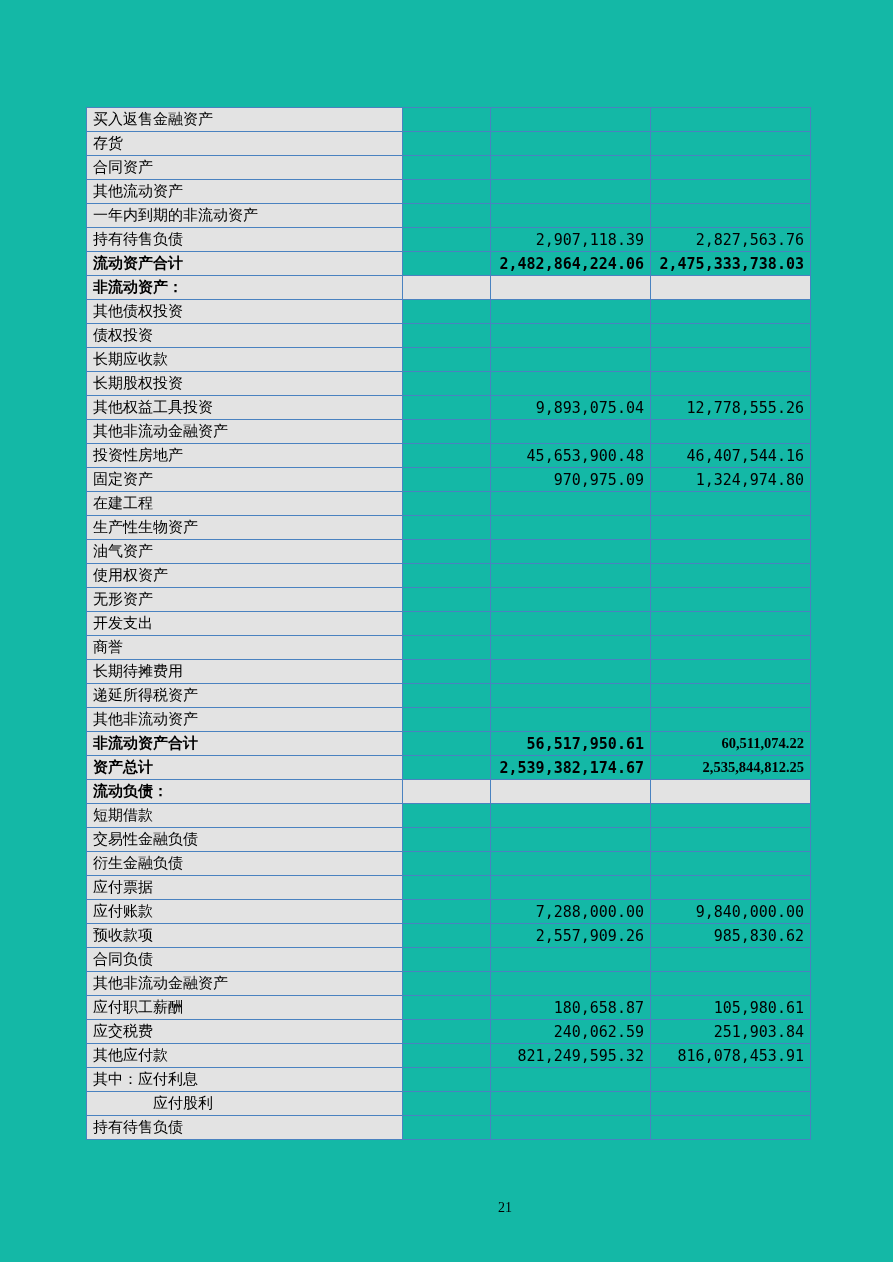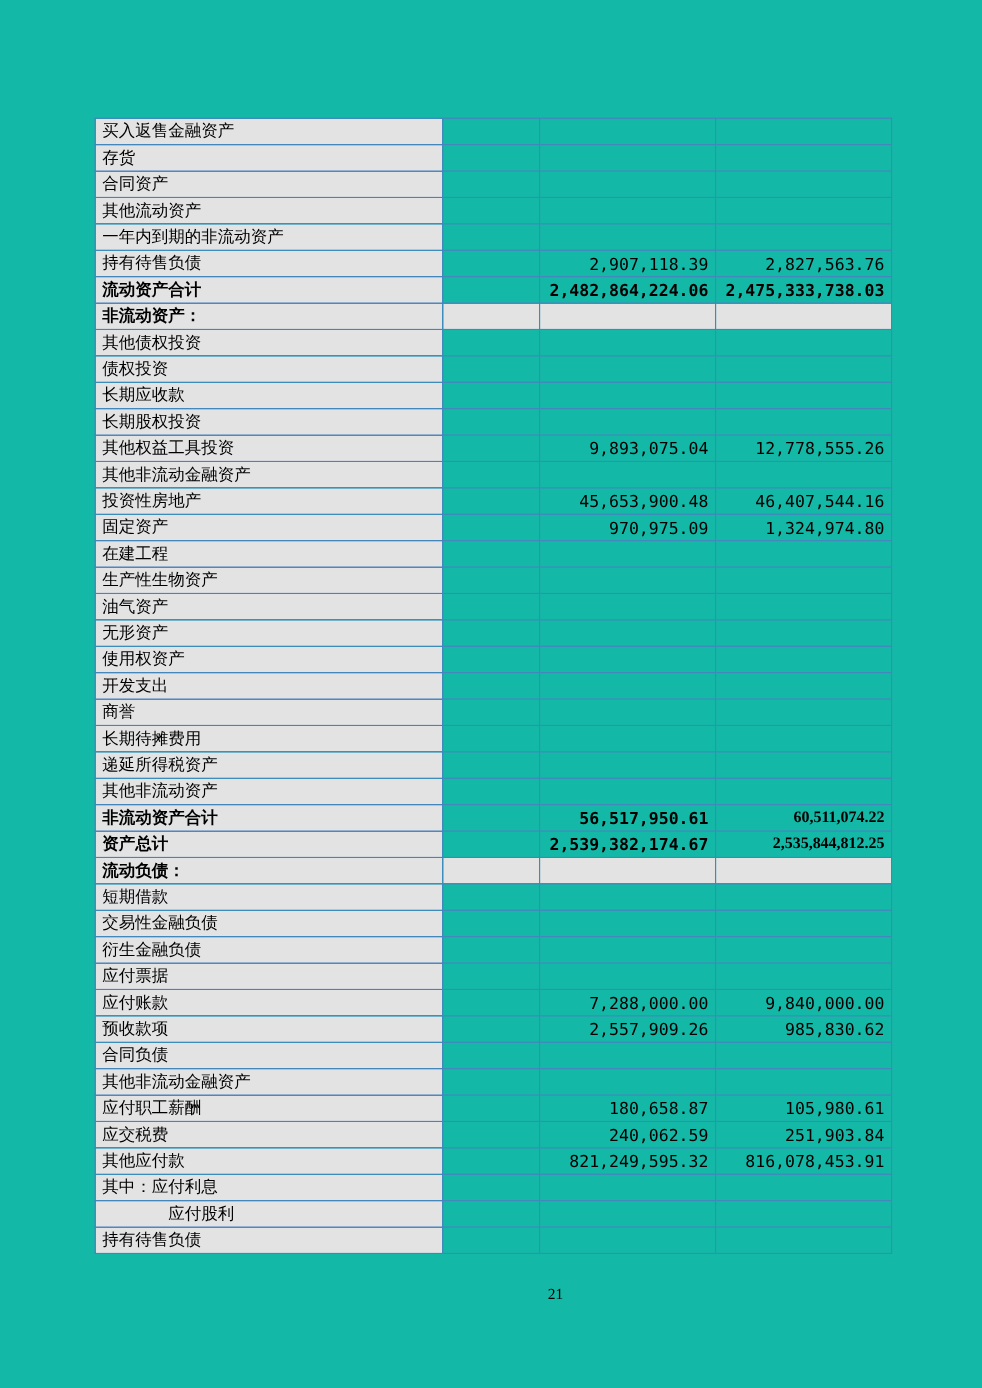--- a/index.html
+++ b/index.html
@@ -62,21 +62,21 @@
     text-align: left;
   }
   td.num.compact {
     font-family: "Liberation Serif", serif;
     font-size: 14.5px;
     padding-left: 16px;
   }
   .pagenum {
     position: absolute;
     left: 498px;
-    top: 1170px;
+    top: 1200px;
     font-size: 14px;
     color: #000000;
     font-family: "Liberation Serif", serif;
   }
 </style>
 </head>
 <body>
 
 <div class="page">
 
@@ -196,27 +196,27 @@
           <td class="num"></td>
           <td class="num"></td>
         </tr>
         <tr class="item">
           <td class="lbl">油气资产</td>
           <td class="note"></td>
           <td class="num"></td>
           <td class="num"></td>
         </tr>
         <tr class="item">
+          <td class="lbl">使用权资产</td>
+          <td class="note"></td>
+          <td class="num"></td>
+          <td class="num"></td>
+        </tr>
+        <tr class="item">
           <td class="lbl">无形资产</td>
-          <td class="note"></td>
-          <td class="num"></td>
-          <td class="num"></td>
-        </tr>
-        <tr class="item">
-          <td class="lbl">使用权资产</td>
           <td class="note"></td>
           <td class="num"></td>
           <td class="num"></td>
         </tr>
         <tr class="item">
           <td class="lbl">开发支出</td>
           <td class="note"></td>
           <td class="num"></td>
           <td class="num"></td>
         </tr>

